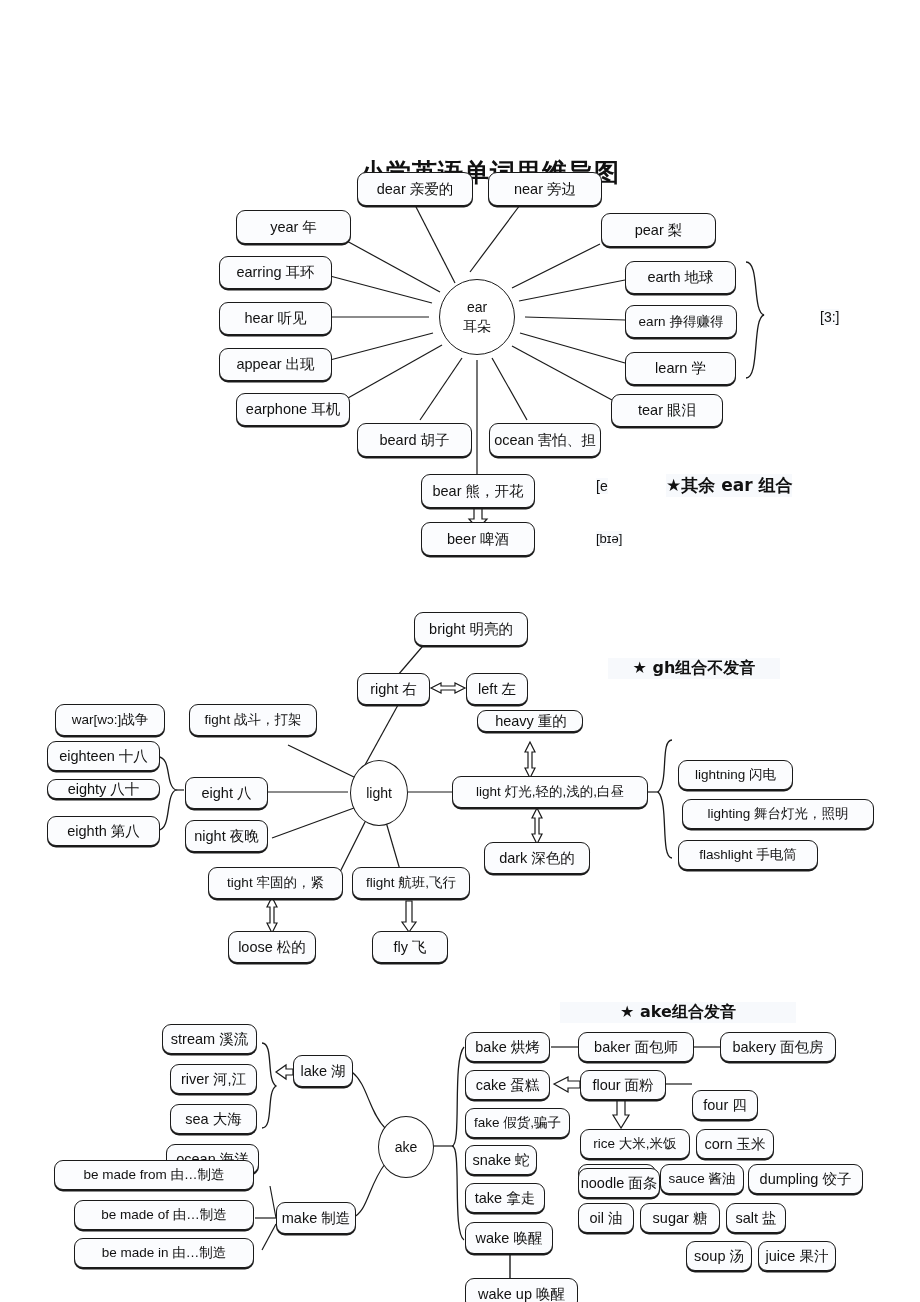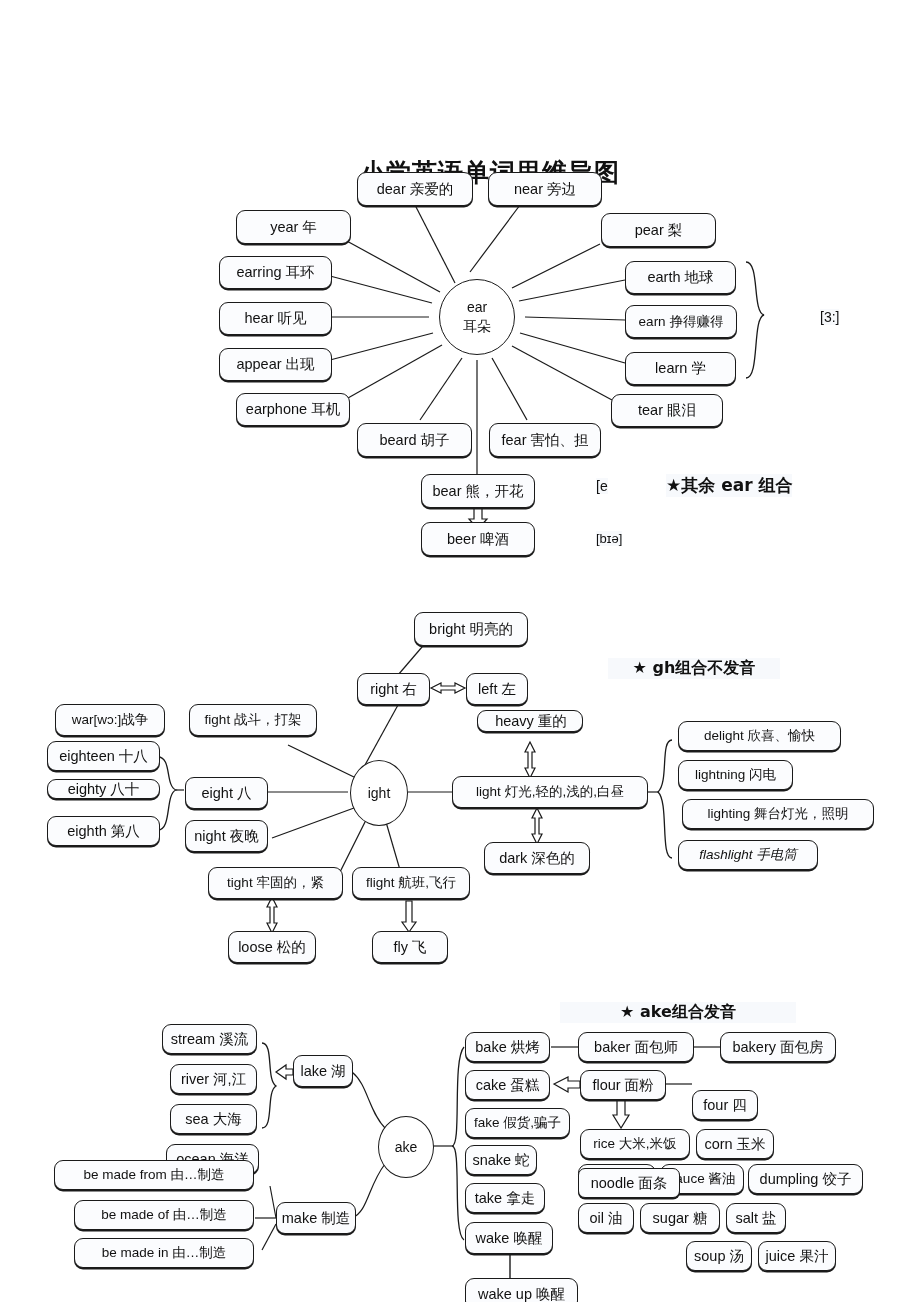--- a/index.html
+++ b/index.html
@@ -212,32 +212,32 @@
   <div class="node" style="left:601px;top:213px;width:115px;height:34px;">pear 梨</div>
   <div class="node" style="left:219px;top:256px;width:113px;height:33px;">earring 耳环</div>
   <div class="node" style="left:625px;top:261px;width:111px;height:33px;text-align:center;">earth 地球</div>
   <div class="node" style="left:219px;top:302px;width:113px;height:33px;">hear 听见</div>
   <div class="node sm" style="left:625px;top:305px;width:112px;height:33px;text-align:right;">earn 挣得赚得</div>
   <div class="node" style="left:219px;top:348px;width:113px;height:33px;">appear 出现</div>
   <div class="node" style="left:625px;top:352px;width:111px;height:33px;">learn 学</div>
   <div class="node" style="left:236px;top:393px;width:114px;height:33px;">earphone 耳机</div>
   <div class="node" style="left:611px;top:394px;width:112px;height:33px;">tear 眼泪</div>
   <div class="node" style="left:357px;top:423px;width:115px;height:34px;">beard 胡子</div>
-  <div class="node" style="left:489px;top:423px;width:112px;height:34px;">fear 害怕、担</div>
+  <div class="node" style="left:489px;top:423px;width:112px;height:34px;">ocean 害怕、担</div>
 
   <div class="node" style="left:421px;top:474px;width:114px;height:34px;">bear 熊，开花</div>
   <div class="node" style="left:421px;top:522px;width:114px;height:34px;">beer 啤酒</div>
 
   <div class="phon" style="left:820px;top:309px;">[3:]</div>
   <div class="phon" style="left:596px;top:478px;">[e</div>
   <div class="phon" style="left:596px;top:531px;font-size:13px;">[bɪə]</div>
   <div class="note" style="left:666px;top:474px;font-size:17px;">★其余 ear 组合</div>
 
   <div class="ellipse" style="left:350px;top:760px;width:58px;height:66px;font-size:14px;">
-    <span>ight</span>
+    <span>light</span>
   </div>
 
   <div class="note" style="left:608px;top:658px;width:172px;text-align:center;">★ gh组合不发音</div>
 
   <div class="node" style="left:414px;top:612px;width:114px;height:34px;">bright 明亮的</div>
   <div class="node" style="left:357px;top:673px;width:73px;height:32px;">right 右</div>
   <div class="node" style="left:466px;top:673px;width:62px;height:32px;">left 左</div>
   <div class="node" style="left:477px;top:710px;width:106px;height:22px;padding-left:8px;">heavy 重的</div>
   <div class="node sm" style="left:452px;top:776px;width:196px;height:32px;">light 灯光,轻的,浅的,白昼</div>
   <div class="node" style="left:484px;top:842px;width:106px;height:32px;">dark 深色的</div>
@@ -249,24 +249,23 @@
   <div class="node" style="left:47px;top:779px;width:113px;height:20px;">eighty 八十</div>
   <div class="node" style="left:47px;top:816px;width:113px;height:30px;">eighth 第八</div>
   <div class="node" style="left:185px;top:777px;width:83px;height:32px;">eight 八</div>
   <div class="node" style="left:185px;top:820px;width:83px;height:32px;">night 夜晚</div>
 
   <div class="node sm" style="left:208px;top:867px;width:135px;height:32px;">tight 牢固的，紧</div>
   <div class="node" style="left:228px;top:931px;width:88px;height:32px;">loose 松的</div>
   <div class="node sm" style="left:352px;top:867px;width:118px;height:32px;">flight 航班,飞行</div>
   <div class="node" style="left:372px;top:931px;width:76px;height:32px;">fly 飞</div>
 
-  <div class="node sm" style="left:678px;top:721px;width:163px;height:30px;">delight 欣喜、愉快</div>
   <div class="node sm" style="left:678px;top:760px;width:115px;height:30px;">lightning 闪电</div>
   <div class="node sm" style="left:682px;top:799px;width:192px;height:30px;">lighting 舞台灯光，照明</div>
-  <div class="node sm" style="left:678px;top:840px;width:140px;height:30px;font-style:italic;">flashlight 手电筒</div>
+  <div class="node sm" style="left:678px;top:840px;width:140px;height:30px;">flashlight 手电筒</div>
 
   <div class="ellipse" style="left:378px;top:1116px;width:56px;height:62px;font-size:14px;">
     <span>ake</span>
   </div>
 
   <div class="note" style="left:560px;top:1002px;width:236px;text-align:center;">★ ake组合发音</div>
 
   <div class="node" style="left:162px;top:1024px;width:95px;height:30px;">stream 溪流</div>
   <div class="node" style="left:170px;top:1064px;width:87px;height:30px;">river 河,江</div>
   <div class="node" style="left:170px;top:1104px;width:87px;height:30px;">sea 大海</div>
@@ -294,17 +293,17 @@
   <div class="node" style="left:696px;top:1129px;width:78px;height:30px;">corn 玉米</div>
 
   <div class="node sm" style="left:578px;top:1164px;width:78px;height:30px;">vinegar 醋</div>
   <div class="node sm" style="left:660px;top:1164px;width:84px;height:30px;">sauce 酱油</div>
   <div class="node" style="left:748px;top:1164px;width:115px;height:30px;">dumpling 饺子</div>
 
   <div class="node" style="left:578px;top:1203px;width:56px;height:30px;">oil 油</div>
   <div class="node" style="left:640px;top:1203px;width:80px;height:30px;">sugar 糖</div>
   <div class="node" style="left:726px;top:1203px;width:60px;height:30px;">salt 盐</div>
 
-  <div class="node" style="left:578px;top:1168px;width:102px;height:30px;border-radius:7px;">noodle 面条</div>
+  <div class="node" style="left:578px;top:1168px;width:82px;height:30px;">noodle 面条</div>
   <div class="node" style="left:686px;top:1241px;width:66px;height:30px;">soup 汤</div>
   <div class="node" style="left:758px;top:1241px;width:78px;height:30px;">juice 果汁</div>
 
 </div>
 
 </body></html>

